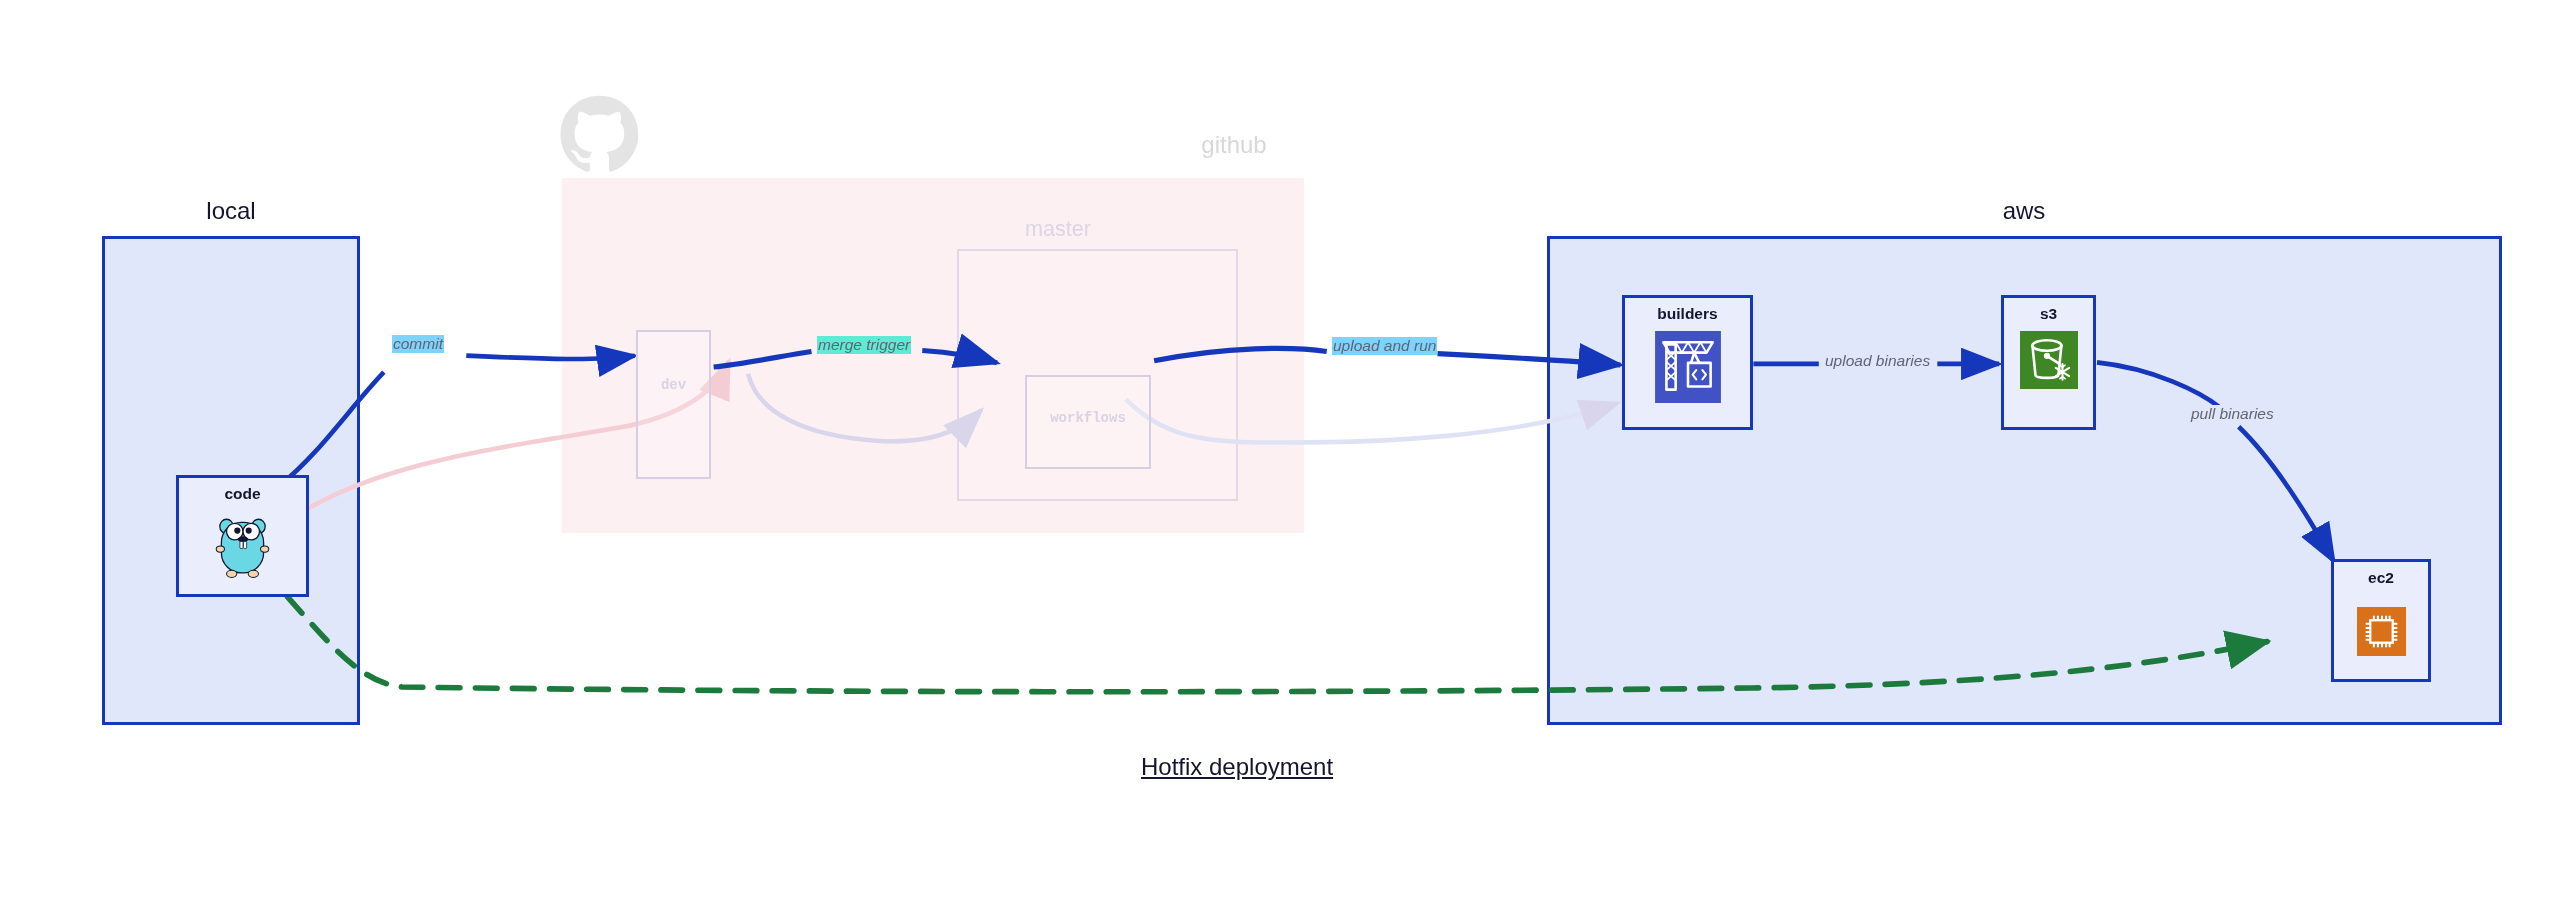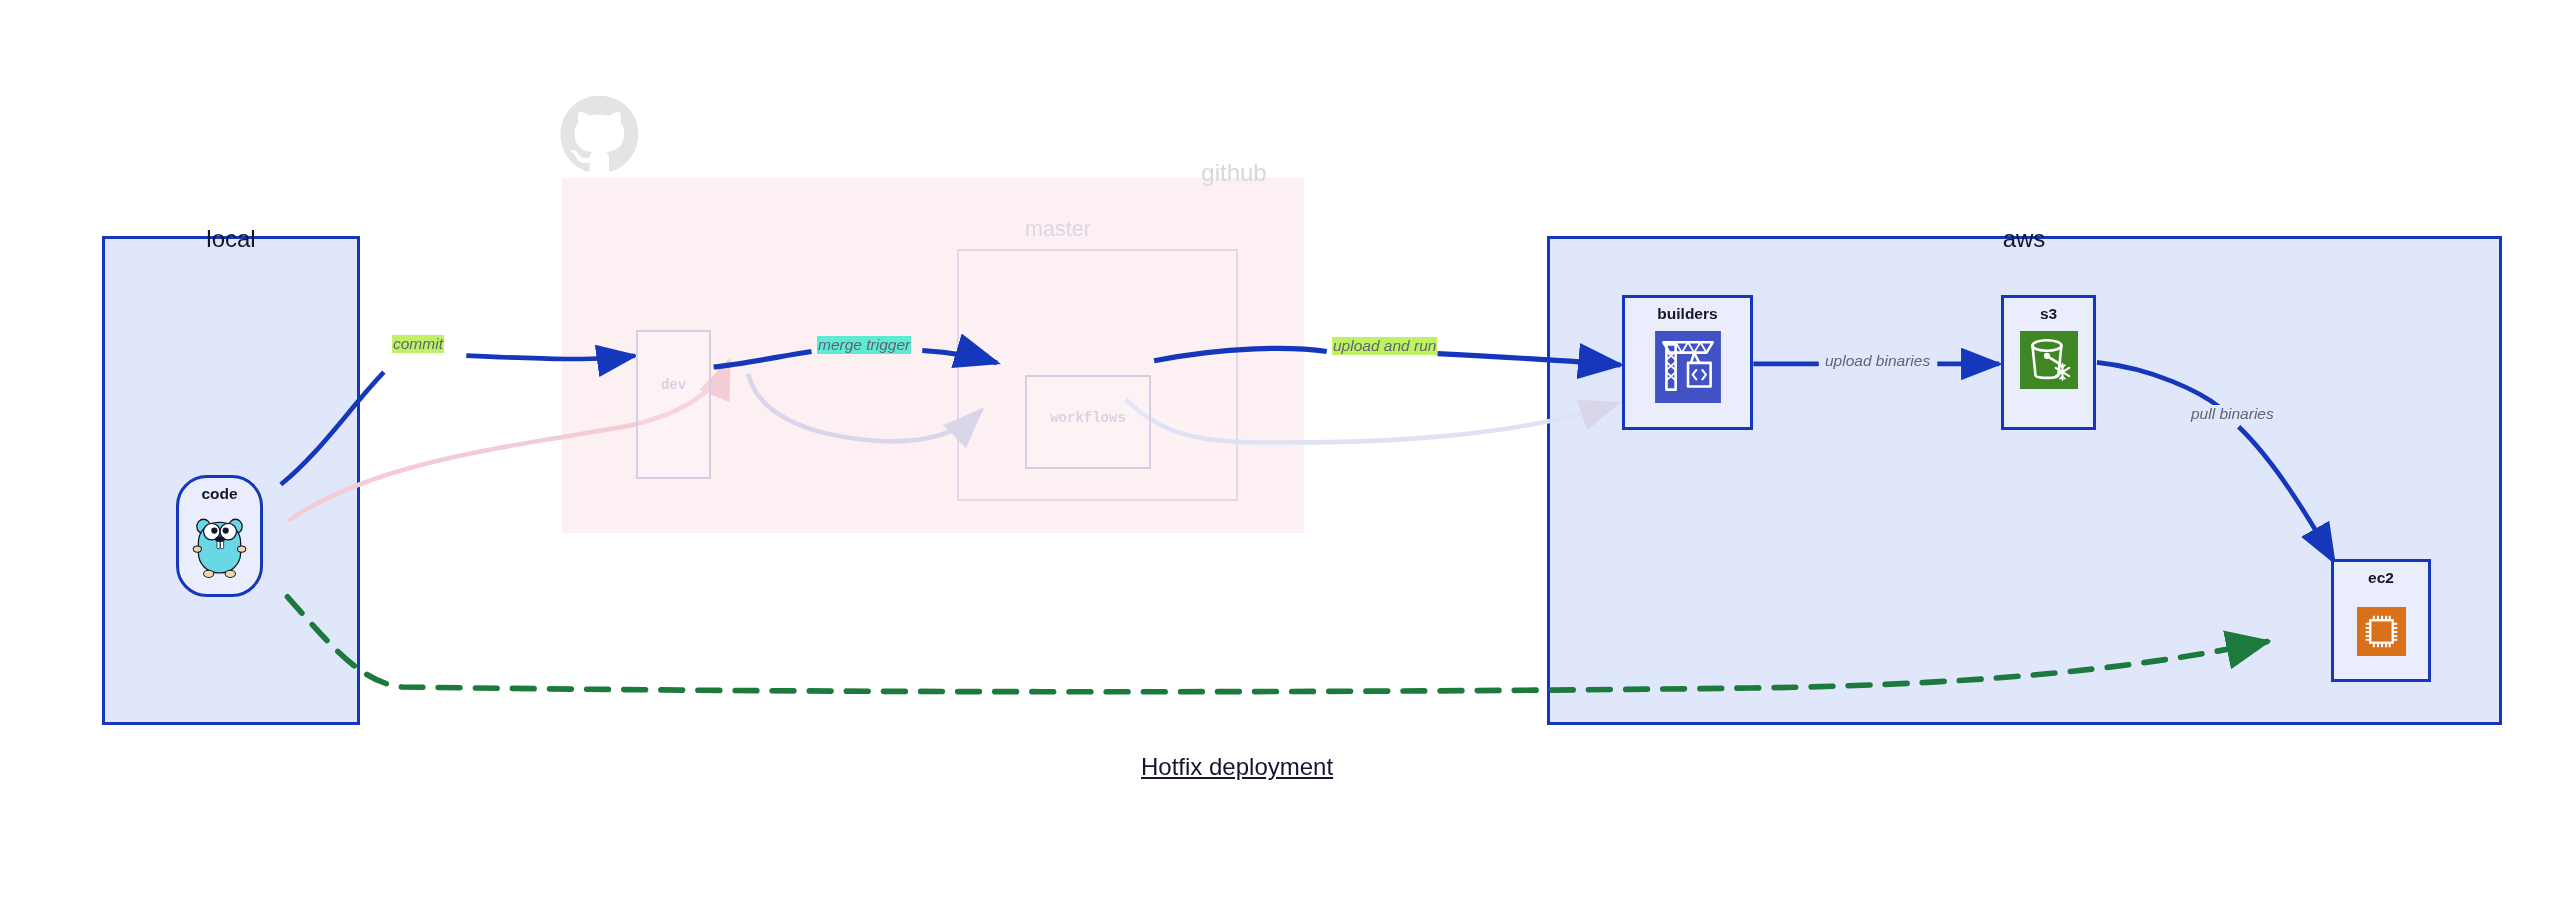--- a/index.html
+++ b/index.html
@@ -46,21 +46,20 @@
     border: 2.1px solid #cfc6e0;
     opacity: 0.55;
   }
 
   .group-title {
     position: absolute;
     font-size: 24px;
     color: #13162e;
     white-space: nowrap;
     text-align: center;
-    margin-top: 28px;
   }
   .group-title.faded {
     color: #d8d8d8;
   }
   .inner-title {
     position: absolute;
     font-size: 21.6px;
     color: #dcd6e4;
     white-space: nowrap;
     text-align: left;
@@ -96,21 +95,21 @@
     font-size: 14px;
   }
 
   
   .edge-label {
     position: absolute;
     font-size: 15.5px;
     font-style: italic;
     color: #5f6571;
     white-space: nowrap;
-    background: #bef264;
+    background: #7dd3fc;
     padding: 0 1px;
   }
   .edge-label.on-blue {
     background: #e1e7fb;
   }
 
   
   .caption {
     position: absolute;
     font-size: 24px;
@@ -190,21 +189,21 @@
     <path d="M 3403 706 L 3530 706" fill="none" stroke="#1437bb" stroke-width="9"></path>
     <path d="M 3760 706 L 3880 706" fill="none" stroke="#1437bb" stroke-width="9" marker-end="url(#ah-blue)"></path>
 
     <path d="M 4070 703 C 4180 715 4270 760 4308 790" fill="none" stroke="#1437bb" stroke-width="9"></path>
     <path d="M 4345 828 C 4420 900 4490 1020 4530 1090" fill="none" stroke="#1437bb" stroke-width="9" marker-end="url(#ah-blue)"></path>
 
     <path d="M 558 1158 C 640 1250 700 1325 780 1333 C 1600 1345 2600 1345 3400 1335
              C 3900 1328 4180 1290 4400 1245" fill="none" stroke="#1d7a3d" stroke-width="11" stroke-dasharray="42 30" stroke-linecap="round" marker-end="url(#ah-green)"></path>
   </svg>
 
-  <div class="node" style="left:176px; top:475px; width:87px; height:122px;border-radius:31px;">
+  <div class="node" style="left:176px; top:475px; width:133px; height:122px;">
     <div class="node-label">code</div>
     <div class="node-icon">
       <svg width="61" height="68" viewBox="0 0 118 132" aria-hidden="true">
 
         <ellipse cx="28" cy="30" rx="13" ry="14" fill="#6ad7e5" stroke="#13162e" stroke-width="2.5"></ellipse>
         <ellipse cx="90" cy="30" rx="13" ry="14" fill="#6ad7e5" stroke="#13162e" stroke-width="2.5"></ellipse>
 
         <rect x="18" y="22" width="82" height="98" rx="39" fill="#6ad7e5" stroke="#13162e" stroke-width="2.5"></rect>
 
         <ellipse cx="16" cy="74" rx="8" ry="6" fill="#f2d6ab" stroke="#13162e" stroke-width="2"></ellipse>

